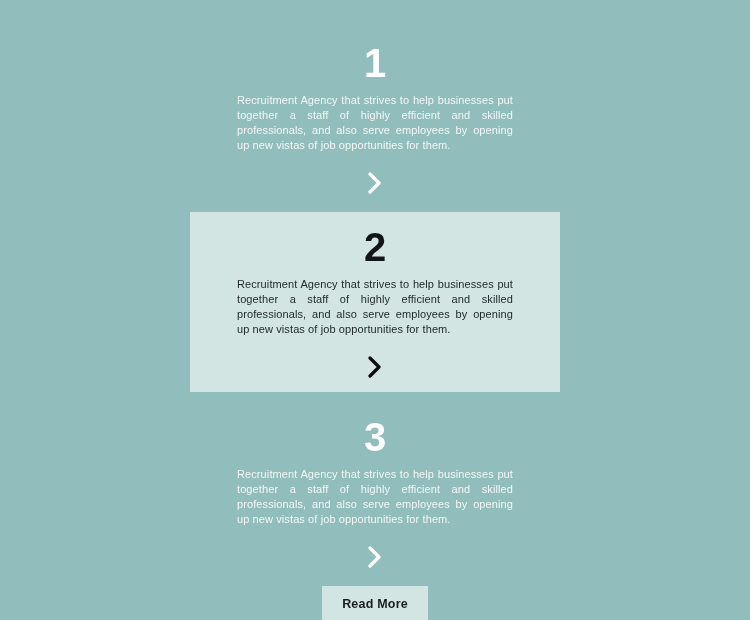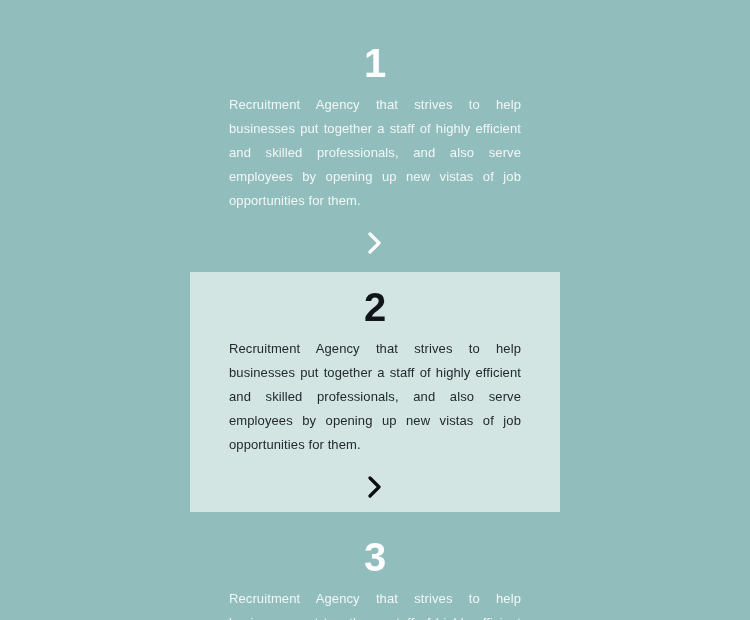--- a/index.html
+++ b/index.html
@@ -51,23 +51,23 @@
     color: #ffffff;
     margin: 0 0 9px 0;
     -webkit-font-smoothing: antialiased;
   }
 
   .step.highlighted .step-number {
     color: #11151a;
   }
 
   .step-text {
-    margin: 0;
-    font-size: 13px;
-    line-height: 24px;
+    margin: 8px;
+    font-size: 11px;
+    line-height: 15px;
     color: #f2f7f6;
     text-align: justify;
     text-justify: inter-word;
     letter-spacing: 0.1px;
   }
 
   .step.highlighted .step-text {
     color: #23292e;
   }
 

